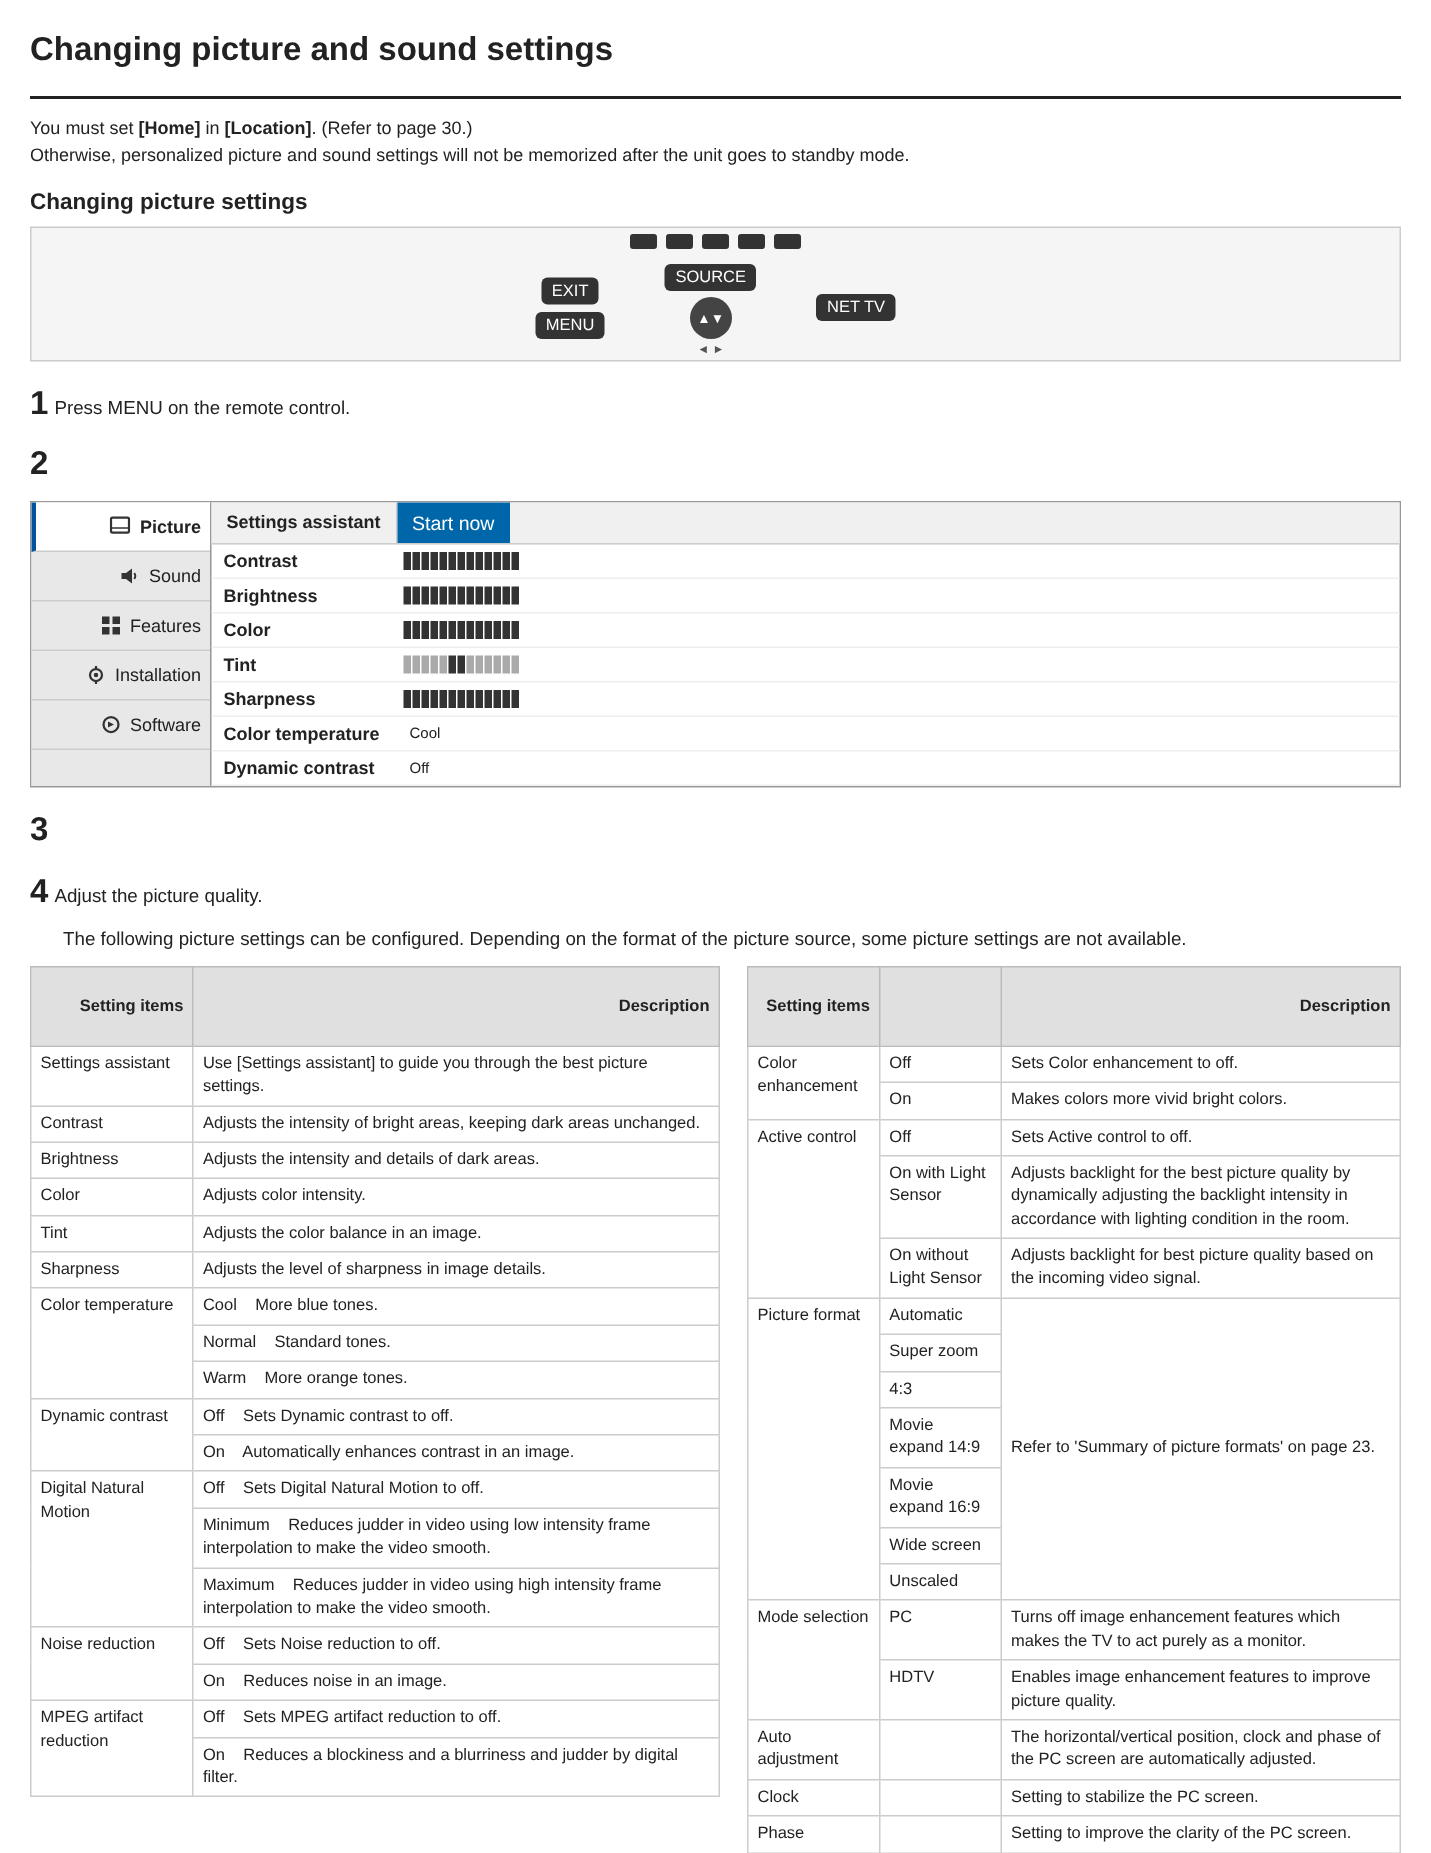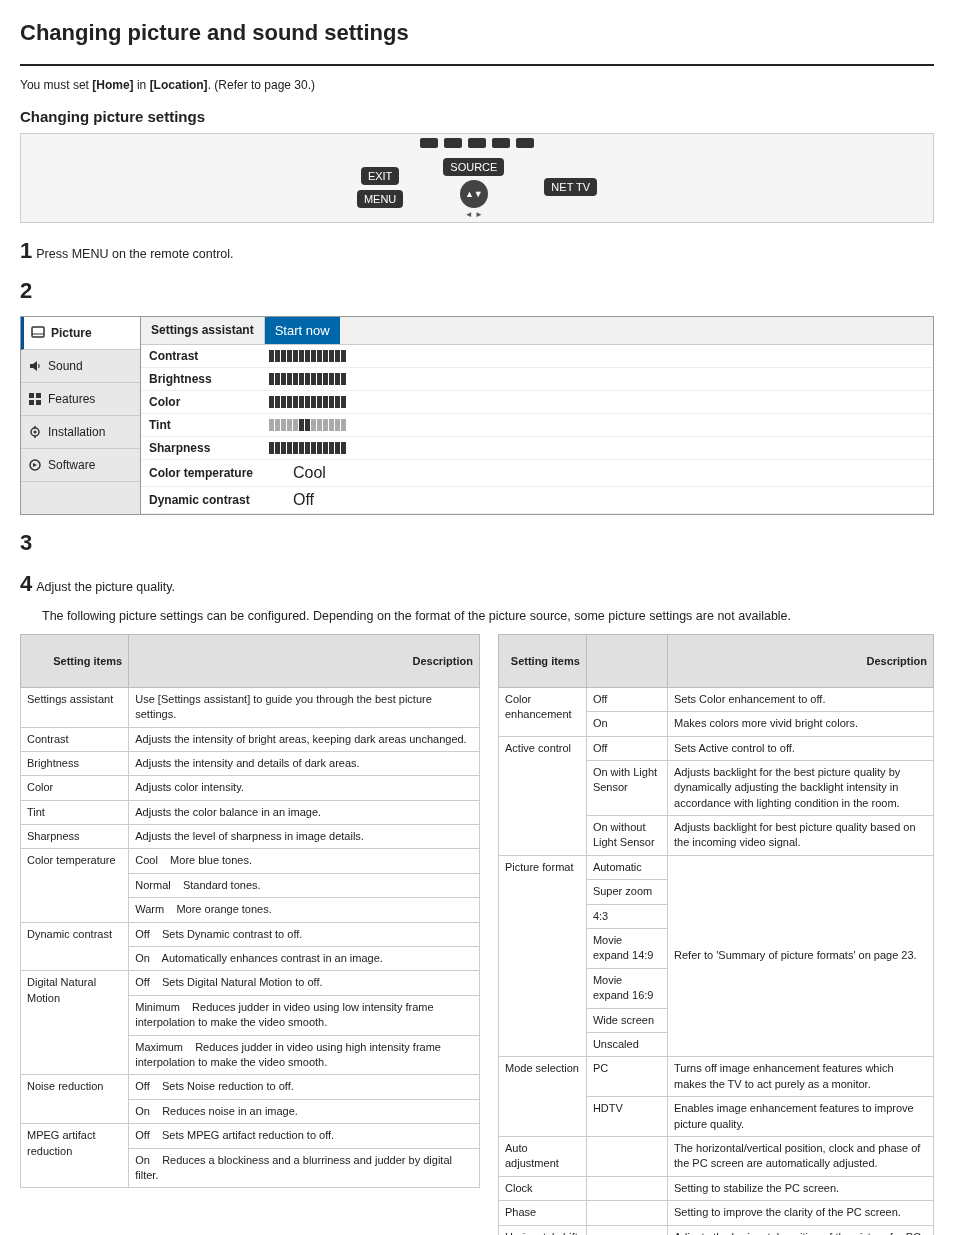--- a/index.html
+++ b/index.html
@@ -87,20 +87,21 @@
       background: #e8e8e8;
     }
     .menu-item {
       padding: 8px 6px;
       font-size: 12px;
       display: flex;
       align-items: center;
       gap: 5px;
       border-bottom: 1px solid #ccc;
       cursor: pointer;
+      justify-content: flex-end;
     }
     .menu-item.active {
       background: #fff;
       font-weight: bold;
       border-left: 3px solid #00529b;
     }
     .menu-item .icon-box {
       width: 16px;
       height: 16px;
       display: flex;
@@ -144,22 +145,22 @@
       gap: 1px;
       align-items: center;
     }
     .bar-tick {
       width: 5px;
       height: 12px;
       background: #333;
     }
     .bar-tick.light { background: #aaa; }
     .setting-value {
-      font-size: 16px;
-      margin-left: 24px;
+      font-size: 10px;
+      margin-left: 4px;
     }
     
     table {
       border-collapse: collapse;
       width: 100%;
       font-size: 11px;
     }
     table th {
       background: #e0e0e0;
       padding: 20px 6px;
@@ -179,20 +180,21 @@
       margin-bottom: 5px;
     }
   </style>
 </head>
 <body>
 
 <h1>Changing picture and sound settings</h1>
 
 <p class="intro">
   <span>You must set </span><strong>[Home]</strong><span> in </span><strong>[Location]</strong><span>. (Refer to page 30.)</span><br>
+  <span>Otherwise, personalized picture and sound settings will not be memorized after the unit goes to standby mode.</span>
 </p>
 
 <h2>Changing picture settings</h2>
 
 <div class="remote-area">
   <div style="display:flex; flex-direction:column; align-items:center; gap:4px;">
     <div style="display:flex; gap:6px; margin-bottom:4px;">
       <span style="width:18px;height:10px;background:#333;border-radius:2px;display:inline-block;"></span>
       <span style="width:18px;height:10px;background:#333;border-radius:2px;display:inline-block;"></span>
       <span style="width:18px;height:10px;background:#333;border-radius:2px;display:inline-block;"></span>

